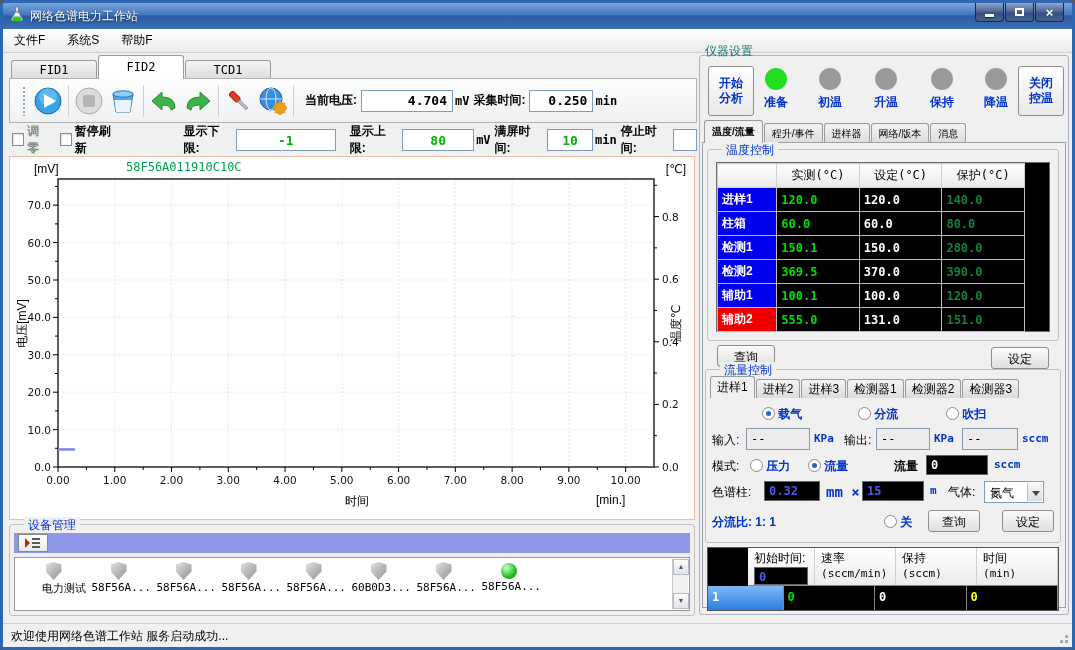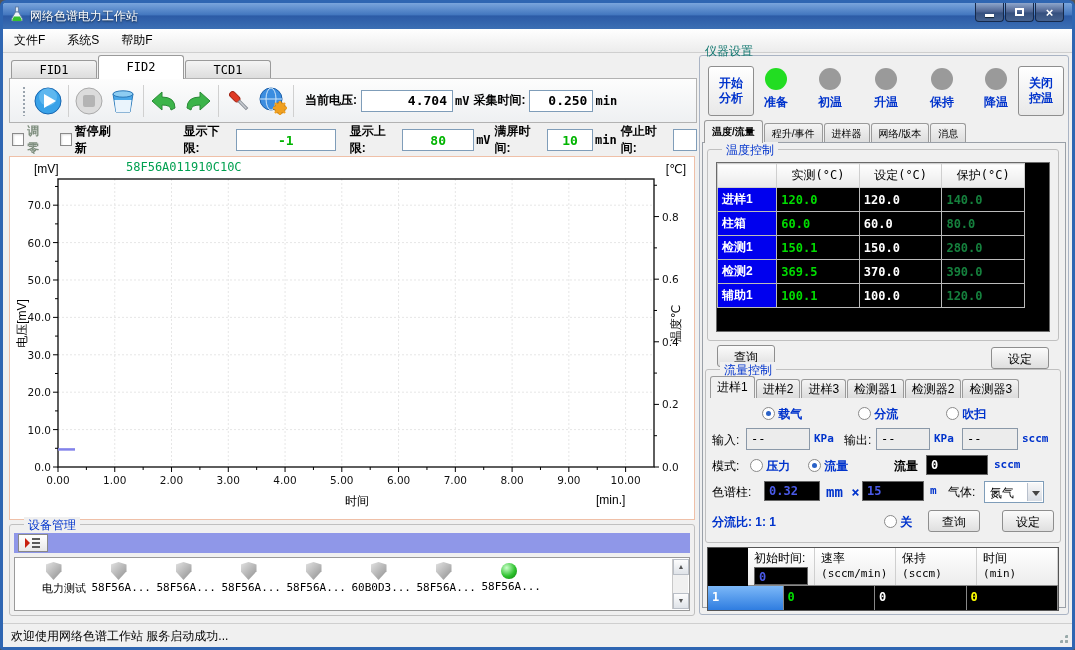--- a/index.html
+++ b/index.html
@@ -530,20 +530,26 @@
                   <td class="t-val c-act">369.5</td>
                   <td class="t-val c-set">370.0</td>
                   <td class="t-val c-prot">390.0</td>
                 </tr>
                 <tr>
                   <td class="t-name" style="background-color: rgb(0, 0, 238);">辅助1</td>
                   <td class="t-val c-act">100.1</td>
                   <td class="t-val c-set">100.0</td>
                   <td class="t-val c-prot">120.0</td>
                 </tr>
+                <tr>
+                  <td class="t-name" style="background-color: rgb(238, 0, 0);">辅助2</td>
+                  <td class="t-val c-act">555.0</td>
+                  <td class="t-val c-set">131.0</td>
+                  <td class="t-val c-prot">151.0</td>
+                </tr>
               </tbody>
                 </table>
             </div>
           </div>
 
           <div class="btn" style="left:14px;top:202px;width:58px">查询</div>
           <div class="btn" style="left:288px;top:204px;width:58px">设定</div>
 
           <div class="flow-group">
             <div class="group-label">流量控制</div>

